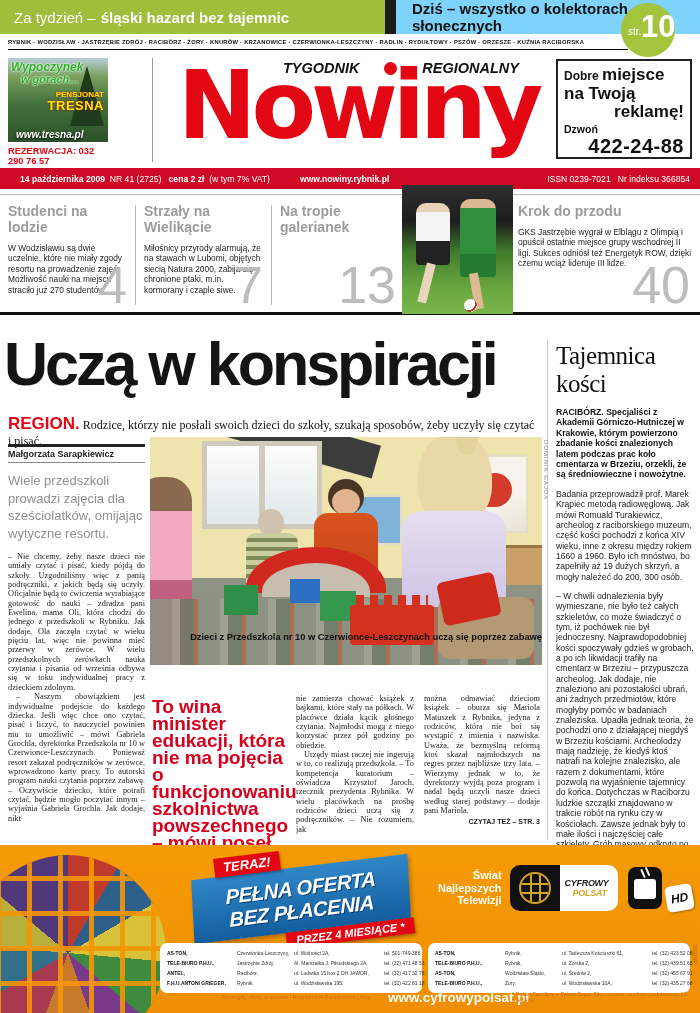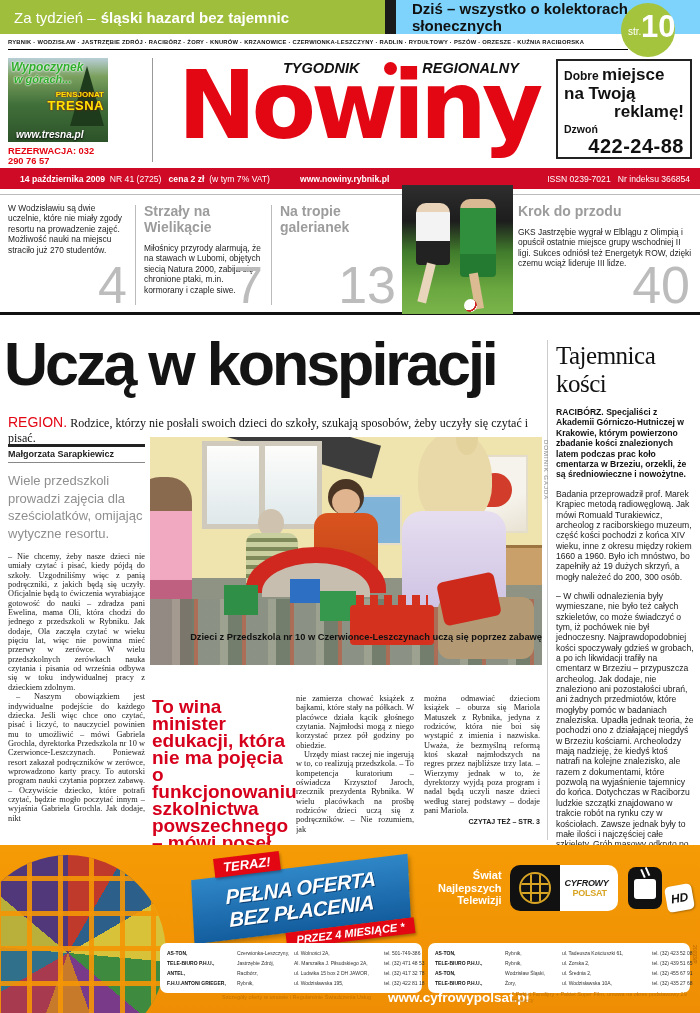--- a/index.html
+++ b/index.html
@@ -17,21 +17,21 @@
   .page-badge .str { position:absolute; left:7px; top:23px; font-size:10px; }
   .page-badge .num { position:absolute; left:20px; top:6px; font-size:31px; font-weight:bold; }
 
   .towns { position:absolute; left:8px; top:39px; width:620px; font-size:5.8px; font-weight:bold; letter-spacing:.25px; color:#111; border-bottom:1.6px solid #000; padding-bottom:4px; }
 
   
   .resort-ad { position:absolute; left:8px; top:58px; width:93px; height:102px; }
   .resort-photo { position:relative; width:100px; height:84px; background:linear-gradient(180deg,#b9cfd8 0%,#7ba05e 22%,#41703a 55%,#2c5229 100%); overflow:hidden; }
   .resort-tree { position:absolute; right:4px; top:8px; width:0; height:0; border-left:17px solid transparent; border-right:17px solid transparent; border-bottom:60px solid #1e3c1c; }
   .resort-l1 { position:absolute; left:3px; top:2px; color:#2fae2c; font-style:italic; font-weight:bold; font-size:12px; text-shadow:0 0 2px #fff,0 0 2px #fff; }
-  .resort-l2 { position:absolute; left:6px; top:15px; color:#2fae2c; font-style:italic; font-weight:bold; font-size:11px; text-shadow:0 0 2px #fff,0 0 2px #fff; }
+  .resort-l2 { position:absolute; left:13px; top:15px; color:#2fae2c; font-style:italic; font-weight:bold; font-size:11px; text-shadow:0 0 2px #fff,0 0 2px #fff; }
   .resort-n1 { position:absolute; right:4px; top:32px; color:#ffe600; font-weight:bold; font-size:8px; text-shadow:0 0 2px #a00; }
   .resort-n2 { position:absolute; right:4px; top:40px; color:#ffe600; font-weight:bold; font-size:13px; letter-spacing:.5px; text-shadow:0 0 2px #a00; }
   .resort-url { position:absolute; left:8px; bottom:2px; color:#fff; font-style:italic; font-weight:bold; font-size:10px; text-shadow:0 1px 2px #000; }
   .resort-res { margin-top:4px; color:#e30613; font-weight:bold; font-size:9.3px; }
 
   .mast-divider { position:absolute; left:152px; top:58px; width:1px; height:104px; background:#999; }
 
   .tagline { position:absolute; left:283px; top:60px; width:236px; display:flex; align-items:center; justify-content:space-between; font-style:italic; font-weight:bold; font-size:14.5px; color:#111; }
   .tagline .dot { width:13px; height:13px; border-radius:50%; background:#e30613; }
   .logo { position:absolute; left:168px; top:52px; width:380px; text-align:center; font-size:94px; font-weight:800; letter-spacing:-5px; color:#e30613; line-height:108px; font-family:"DejaVu Sans", sans-serif; }
@@ -67,21 +67,21 @@
   .soc-p1 { position:absolute; left:14px; top:18px; width:34px; height:62px; background:linear-gradient(180deg,#e8d2b8 0 14%,#f3f3f3 14% 62%,#222 62% 100%); border-radius:10px 10px 4px 4px; }
   .soc-p2 { position:absolute; left:58px; top:14px; width:36px; height:78px; background:linear-gradient(180deg,#d9b894 0 12%,#2f8f3c 12% 70%,#237a30 70% 100%); border-radius:10px 10px 4px 4px; }
   .soc-leg1 { position:absolute; left:20px; top:78px; width:9px; height:40px; background:#e9d5bb; transform:rotate(14deg); }
   .soc-leg2 { position:absolute; left:70px; top:88px; width:9px; height:36px; background:#dcba92; transform:rotate(-10deg); }
   .soc-ball { position:absolute; left:62px; bottom:2px; width:13px; height:13px; border-radius:50%; background:radial-gradient(circle at 35% 35%, #fff 55%, #c22 56% 70%, #fff 71%); }
   .black-rule { position:absolute; left:0; top:312px; width:700px; height:3px; background:#111; }
 
   
   .headline { position:absolute; left:4px; top:318px; width:545px; font-size:61px; font-weight:bold; letter-spacing:-3px; color:#141414; line-height:92px; font-family:"Liberation Sans", sans-serif; }
   .lead { position:absolute; left:8px; top:414px; width:530px; font-size:12px; font-family:"Liberation Serif", serif; color:#111; }
-  .lead .tag { color:#e30613; font-weight:normal; font-family:"Liberation Sans", sans-serif; font-size:14px; }
+  .lead .tag { color:#e30613; font-weight:bold; font-family:"Liberation Sans", sans-serif; font-size:17px; }
 
   
   .main-side-div { position:absolute; left:547px; top:340px; width:1px; height:500px; background:#ccc; }
   .author { position:absolute; left:8px; top:444px; width:137px; font-size:9px; font-weight:bold; color:#222; border-top:3px solid #222; border-bottom:1px solid #888; padding:2px 0 3px; }
   .intro { position:absolute; left:8px; top:472px; width:140px; font-size:13px; line-height:17.5px; color:#8f8f8f; }
   .bodytext { font-family:"Liberation Serif", serif; font-size:8.3px; line-height:9.35px; text-align:justify; color:#1a1a1a; }
   .bodytext p.indent { text-indent:8px; }
   .col1 { position:absolute; left:8px; top:552px; width:137px; height:288px; overflow:hidden; }
   .col2 { position:absolute; left:296px; top:694px; width:118px; height:146px; overflow:hidden; }
   .col3 { position:absolute; left:424px; top:694px; width:116px; height:146px; overflow:hidden; }
@@ -138,21 +138,21 @@
   .ad-red3 { position:absolute; left:286px; top:80px; background:#e30613; color:#fff; font-style:italic; font-weight:bold; font-size:11px; padding:2px 10px; transform:rotate(-7deg); box-shadow:1px 2px 3px rgba(0,0,0,.3); }
   .ad-brand { position:absolute; left:438px; top:20px; display:flex; align-items:center; }
   .ad-brand-text { text-align:right; color:#fff; font-weight:bold; font-size:11px; line-height:12.5px; margin-right:8px; }
   .lg-black { width:50px; height:46px; background:#111; border-radius:10px 0 0 10px; position:relative; }
   .lg-globe { position:absolute; left:9px; top:7px; width:32px; height:32px; border-radius:50%; border:2px solid #d8a424; overflow:hidden; }
   .lg-globe i { position:absolute; background:#d8a424; }
   .lg-globe .h1 { left:0; top:9px; width:32px; height:2px; } .lg-globe .h2 { left:0; top:18px; width:32px; height:2px; }
   .lg-globe .v1 { left:9px; top:0; width:2px; height:32px; } .lg-globe .v2 { left:18px; top:0; width:2px; height:32px; }
   .lg-white { width:58px; height:46px; background:#fff; border-radius:0 10px 10px 0; display:flex; flex-direction:column; justify-content:center; padding-left:5px; }
   .lg-white .t1 { font-size:9px; font-weight:800; font-style:italic; color:#1a1a1a; letter-spacing:-.3px; }
-  .lg-white .t2 { font-size:9px; font-weight:800; color:#d8a424; letter-spacing:-.3px;padding-left:8px; }
+  .lg-white .t2 { font-size:9px; font-weight:800; font-style:italic; color:#d8a424; letter-spacing:-.3px;padding-left:8px; }
   .lg-tv { width:34px; height:42px; background:#111; border-radius:8px; margin-left:10px; position:relative; }
   .lg-tv::before { content:""; position:absolute; left:6px; top:12px; width:22px; height:20px; background:#fff; border-radius:3px; }
   .lg-tv::after { content:""; position:absolute; left:14px; top:2px; width:2px; height:9px; background:#fff; transform:rotate(-24deg); box-shadow:5px 0 0 #fff; }
   .lg-hd { width:27px; height:26px; background:#fff; border-radius:5px; margin-left:4px; transform:rotate(-10deg); display:flex; align-items:center; justify-content:center; font-weight:800; font-style:italic; font-size:12px; color:#111; align-self:flex-end; box-shadow:1px 1px 2px rgba(0,0,0,.3); }
 
   .dealers { position:absolute; top:98px; background:#fff; border-radius:7px; height:50px; padding:5px 7px; }
   .dl { left:160px; width:262px; } .dr { left:428px; width:262px; }
   .d-row { display:grid; grid-template-columns:70px 57px 90px 44px; font-size:5px; line-height:10px; color:#333; }
   .d-row .n { font-weight:bold; color:#111; }
   .ad-foot { position:absolute; left:0; top:152px; width:700px; display:flex; align-items:center; }
@@ -218,20 +218,21 @@
     </div>
     <div class="mid">www.nowiny.rybnik.pl</div>
     <div class="right">
       <span>ISSN 0239-7021</span>&nbsp;&nbsp;
       <span>Nr indeksu 366854</span>
     </div>
   </div>
 
   <div class="teasers">
     <div class="teaser tz1">
+      <div class="t-title">Studenci na lodzie</div>
       <div class="t-text">W Wodzisławiu są dwie uczelnie, które nie miały zgody resortu na prowadzenie zajęć. Możliwość nauki na miejscu straciło już 270 studentów.</div>
       <div class="t-num">4</div>
     </div>
     <div class="t-div td1"></div>
     <div class="teaser tz2">
       <div class="t-title">Strzały na Wielikącie</div>
       <div class="t-text">Miłośnicy przyrody alarmują, że na stawach w Lubomi, objętych siecią Natura 2000, zabija się chronione ptaki, m.in. kormorany i czaple siwe.</div>
       <div class="t-num">7</div>
     </div>
     <div class="t-div td2"></div>

